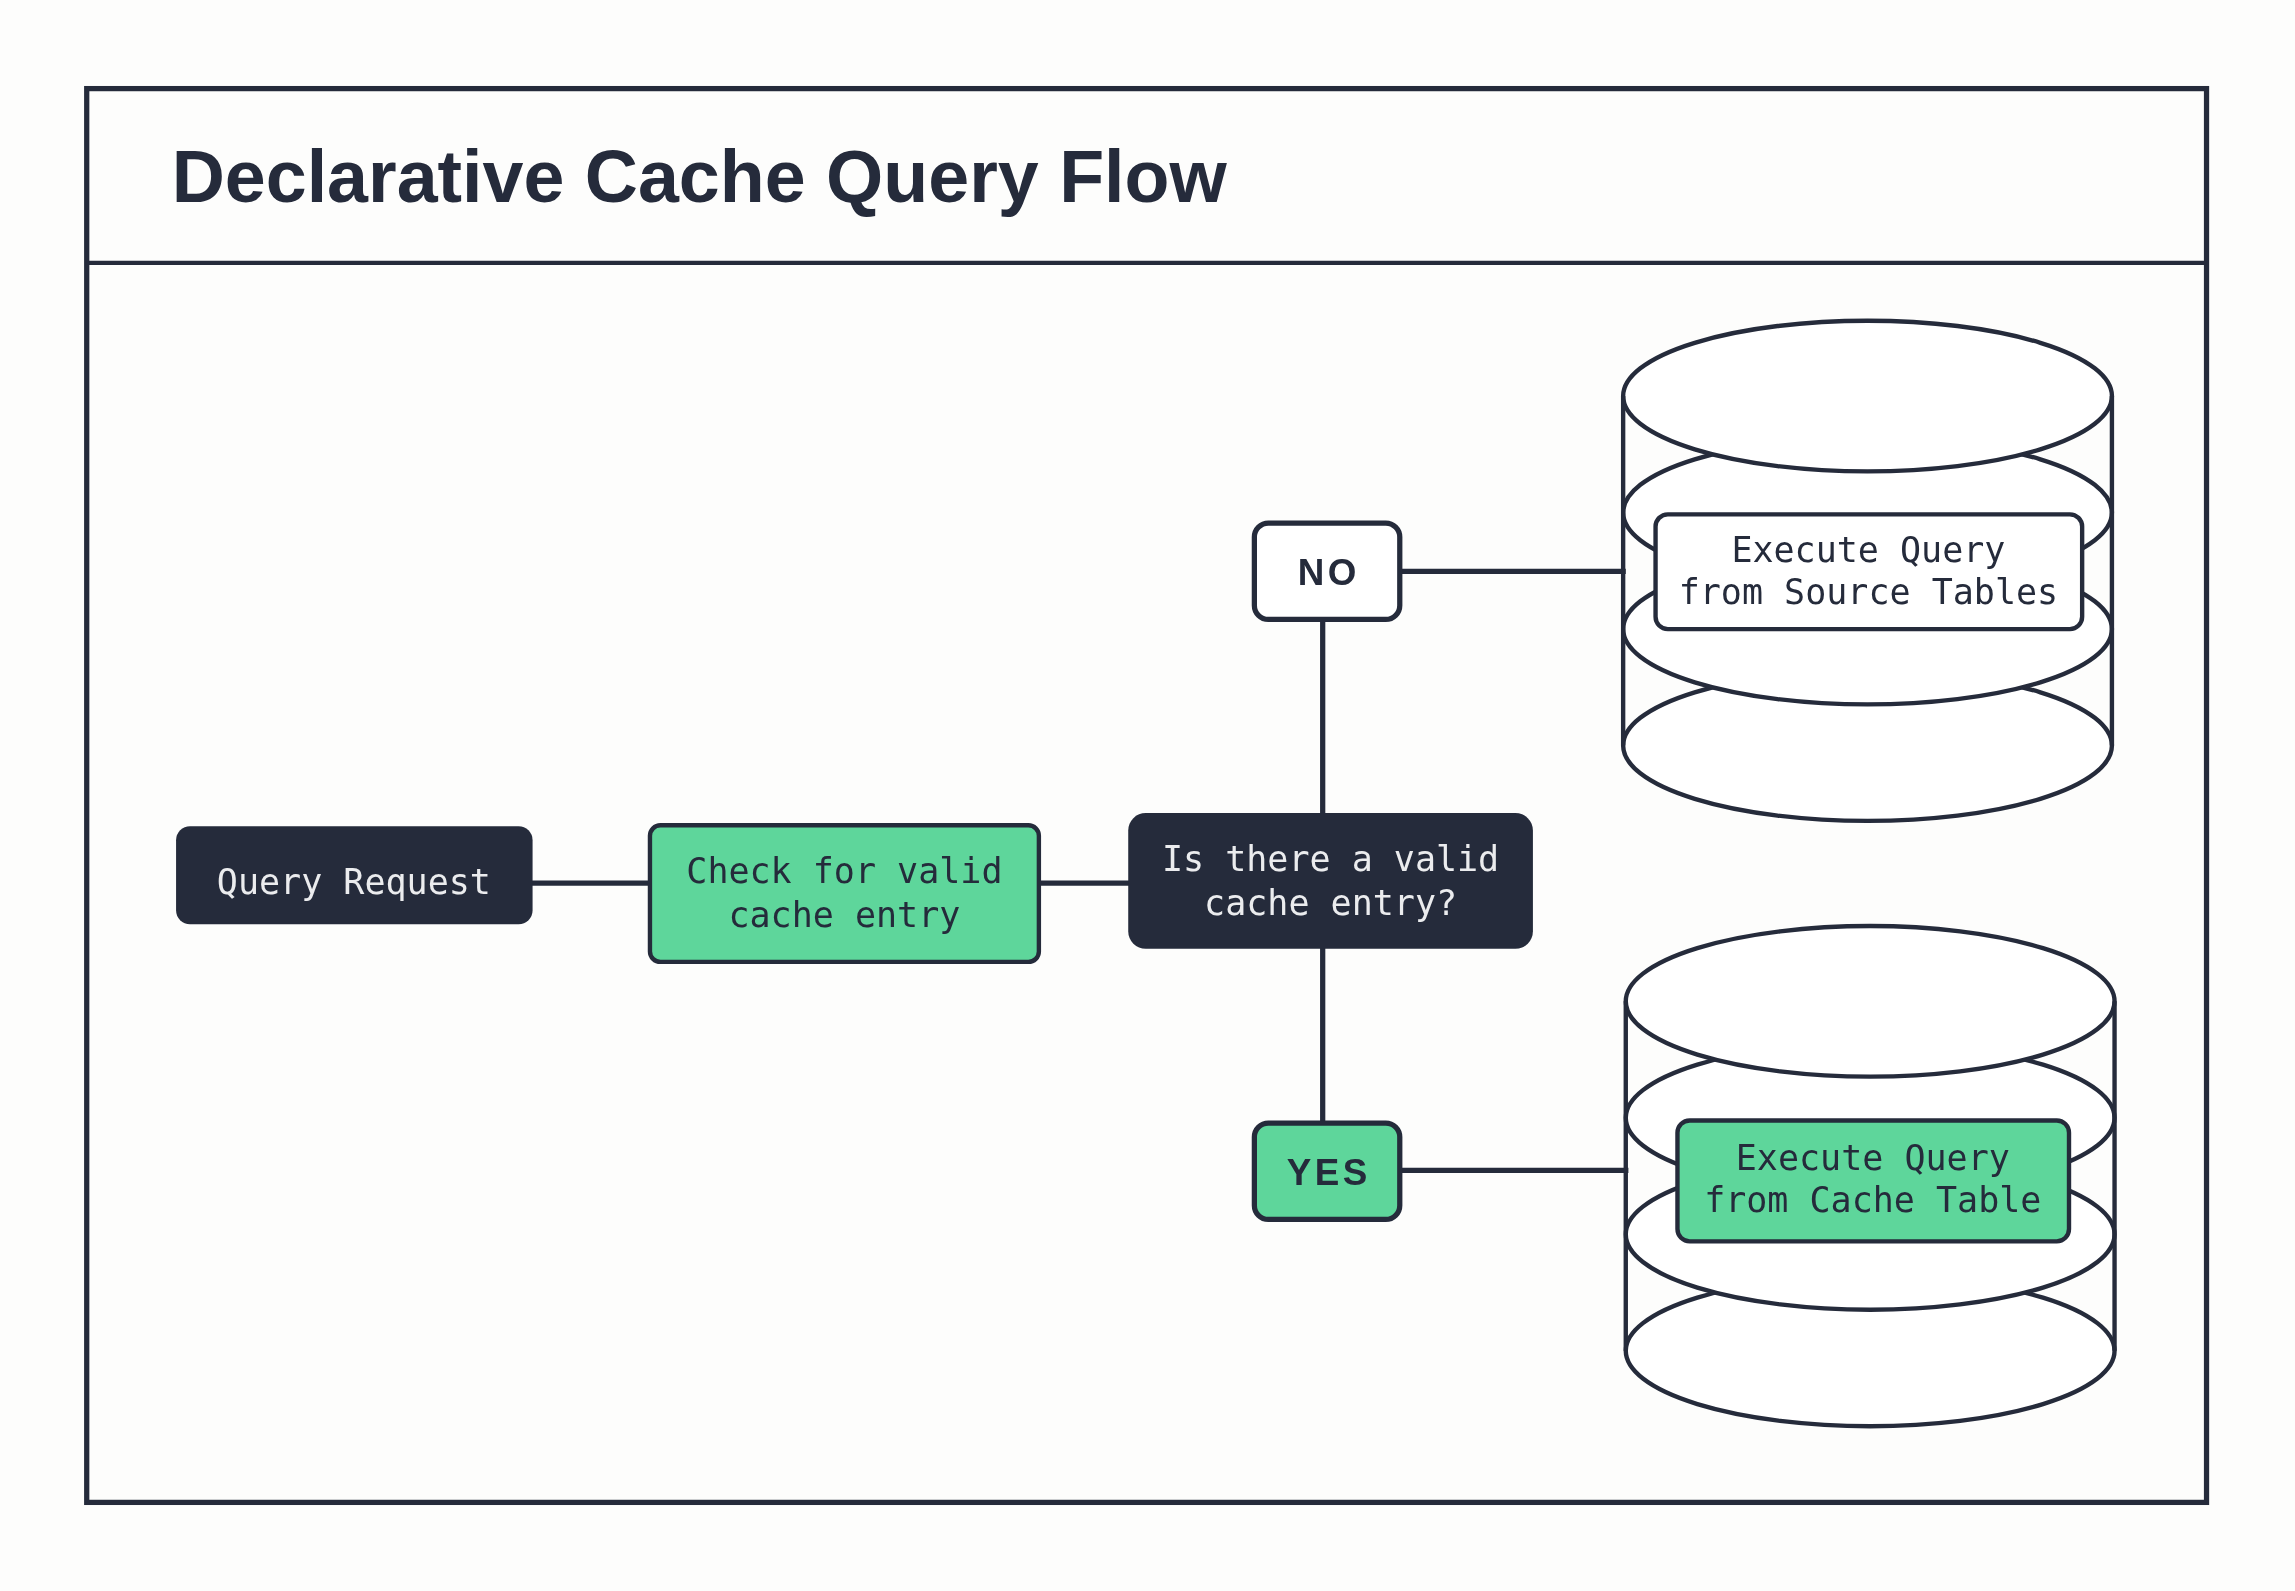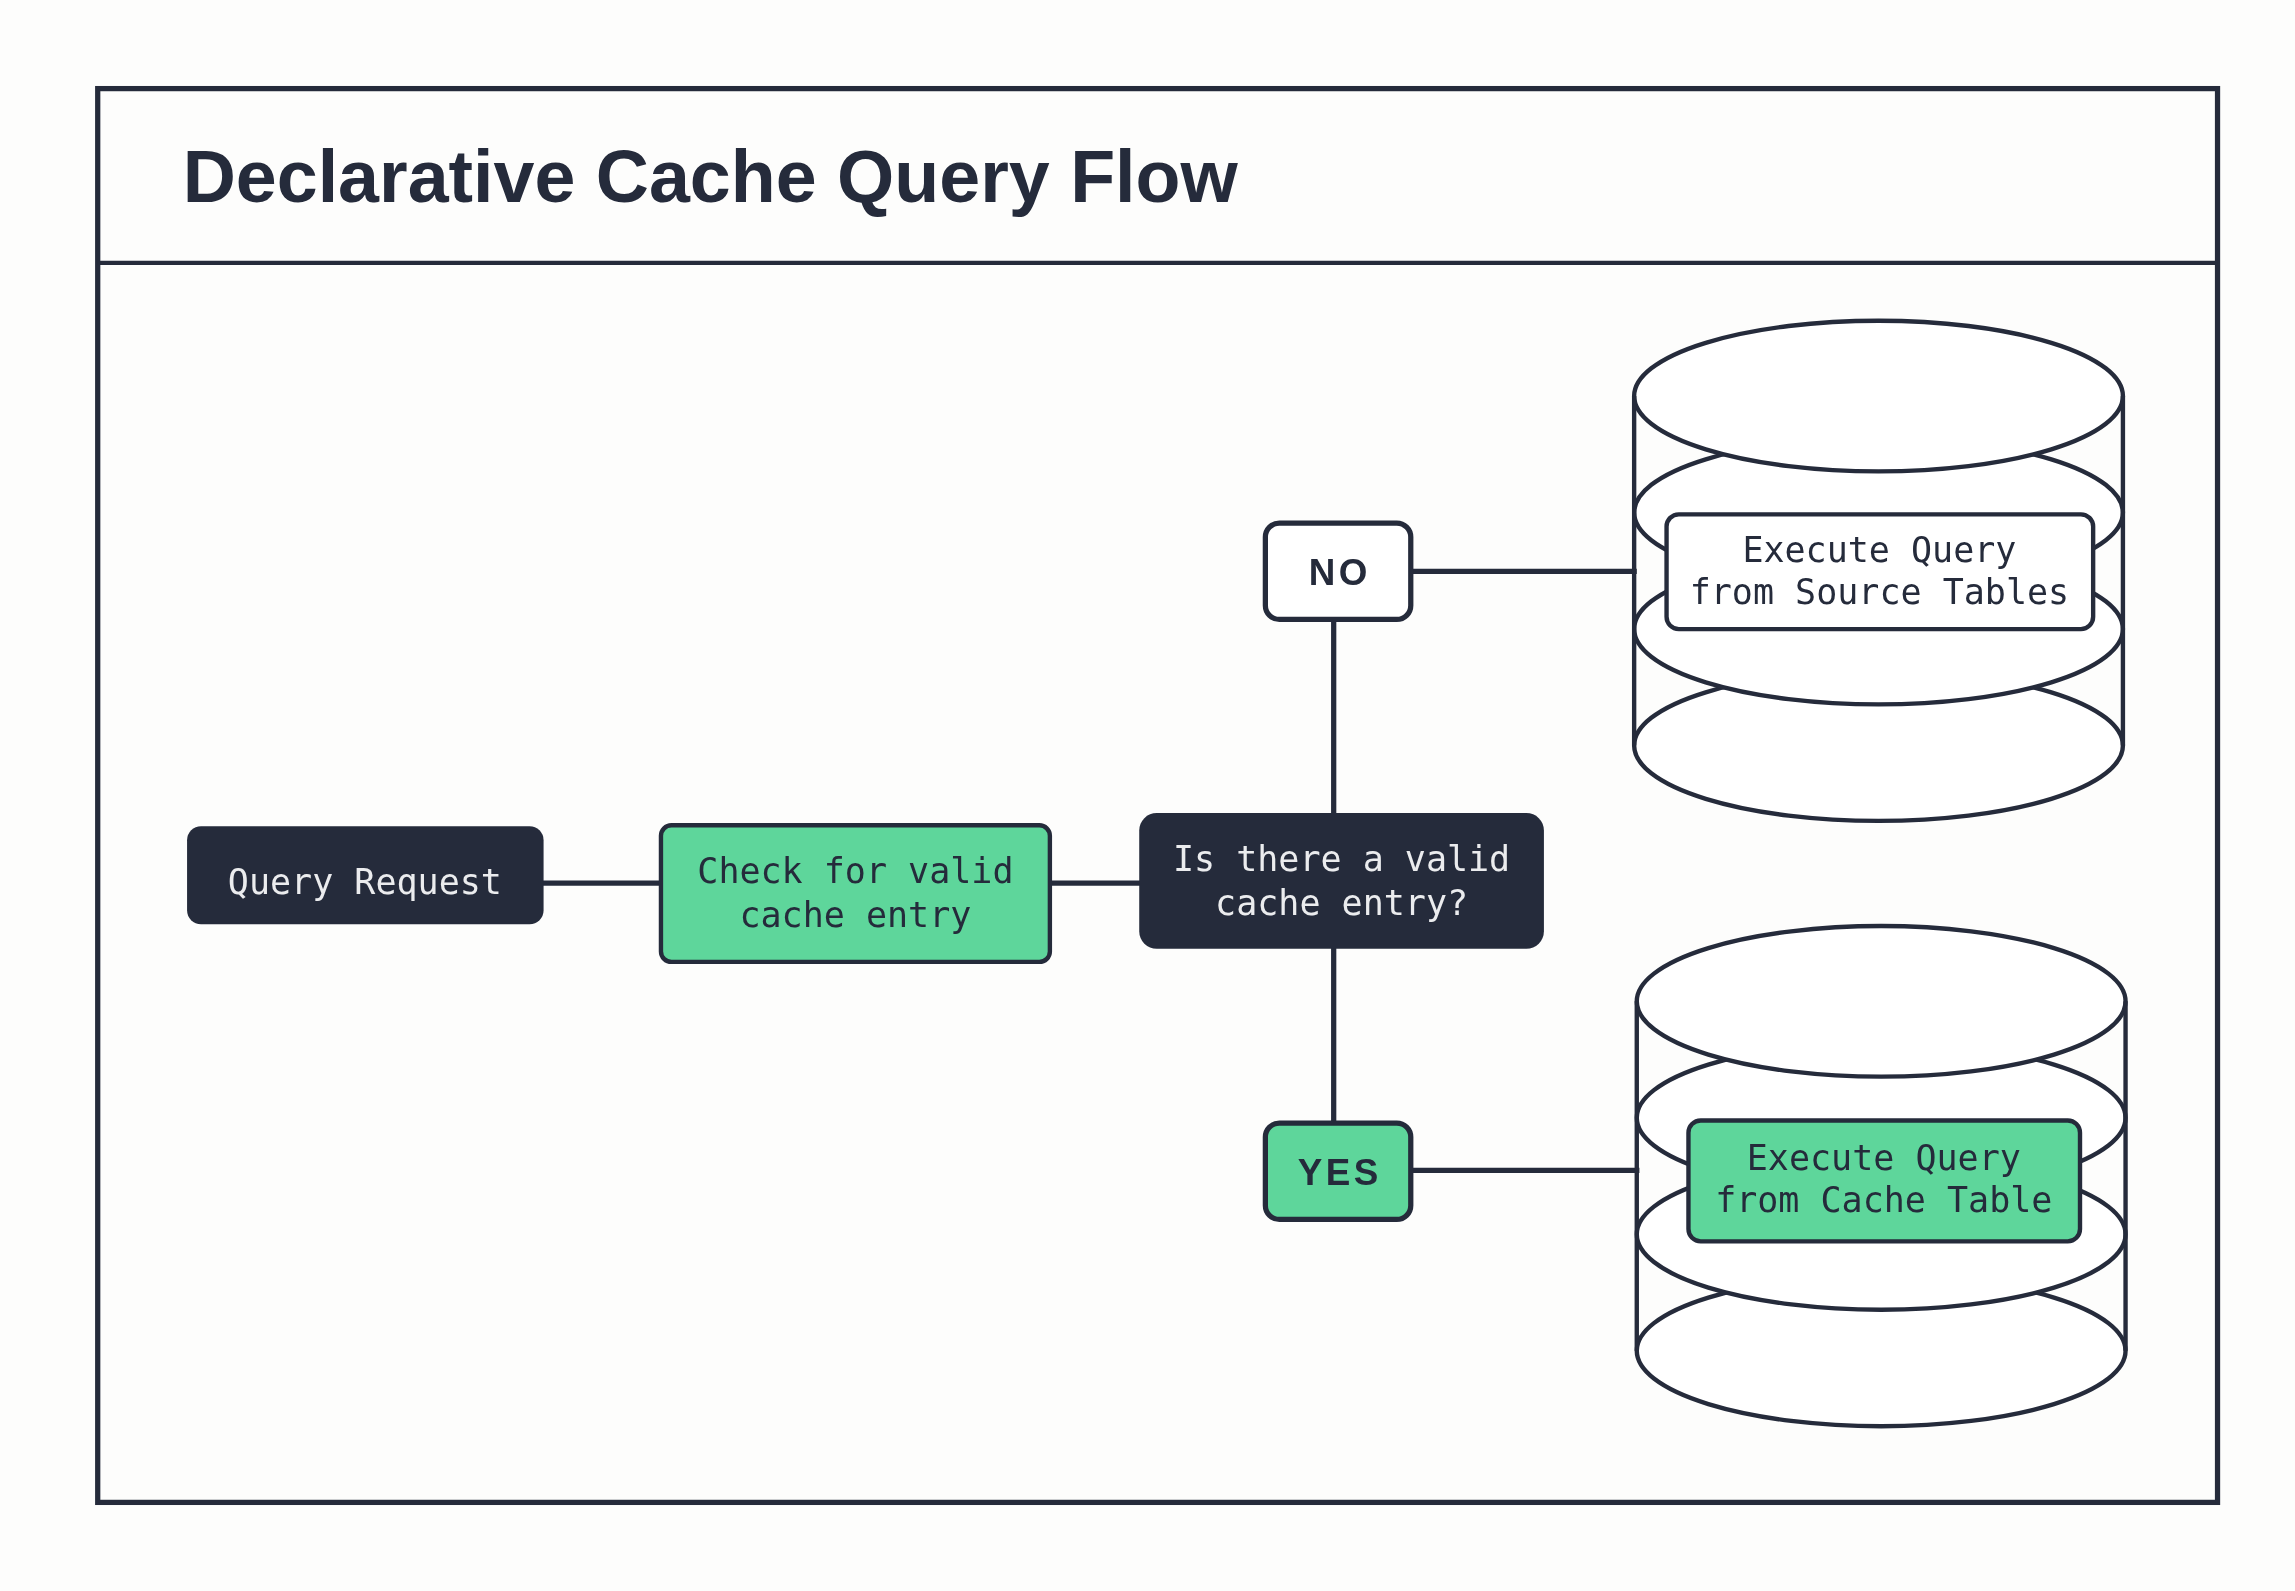--- a/index.html
+++ b/index.html
@@ -2,21 +2,21 @@
 <html style="--navy: #252b3b; --green: #5ed69b; --paper: #fdfdfc; --ink-light: #ebecee;font-size:14px"><head>
 <meta charset="utf-8">
 <style>
   :root {
     --navy: #252b3b;
     --green: #5ed69b;
     --paper: #fdfdfc;
     --ink-light: #ebecee;
   }
   html, body { margin: 0; padding: 0; background: var(--paper); }
-  .stage { width: 1909px; height: 1591px; padding-left: 11px; }
+  .stage { width: 1909px; height: 1591px; }
   svg { display: block; width: 2295px; height: 1591px; }
 
   .frame        { fill: none; stroke: var(--navy); stroke-width: 6; }
   .separator    { stroke: var(--navy); stroke-width: 5; }
   .connector    { stroke: var(--navy); stroke-width: 6; fill: none; }
 
   .title-text   { font-family: "Liberation Sans", sans-serif; font-weight: 700;
                   font-size: 84px; fill: var(--navy); }
 
   .mono         { font-family: "DejaVu Sans Mono", monospace; font-size: 40px; }

